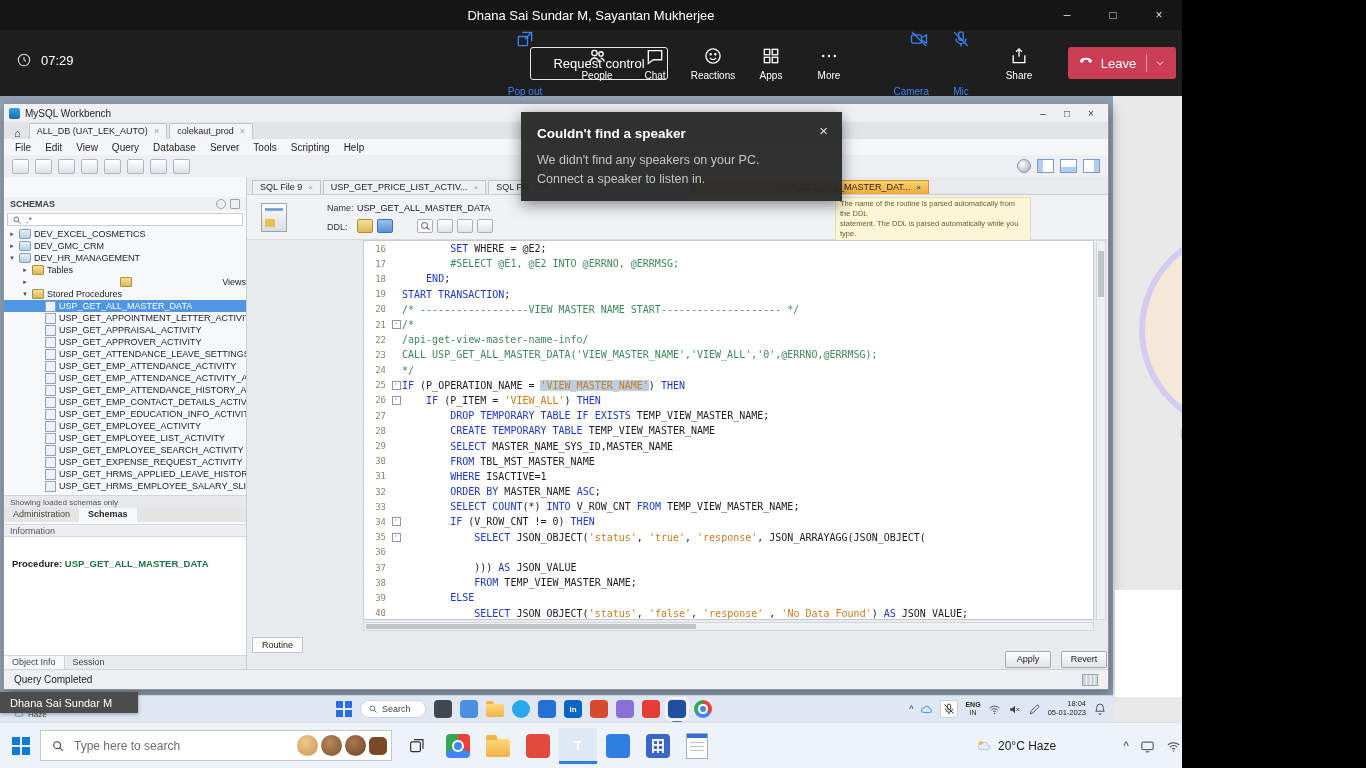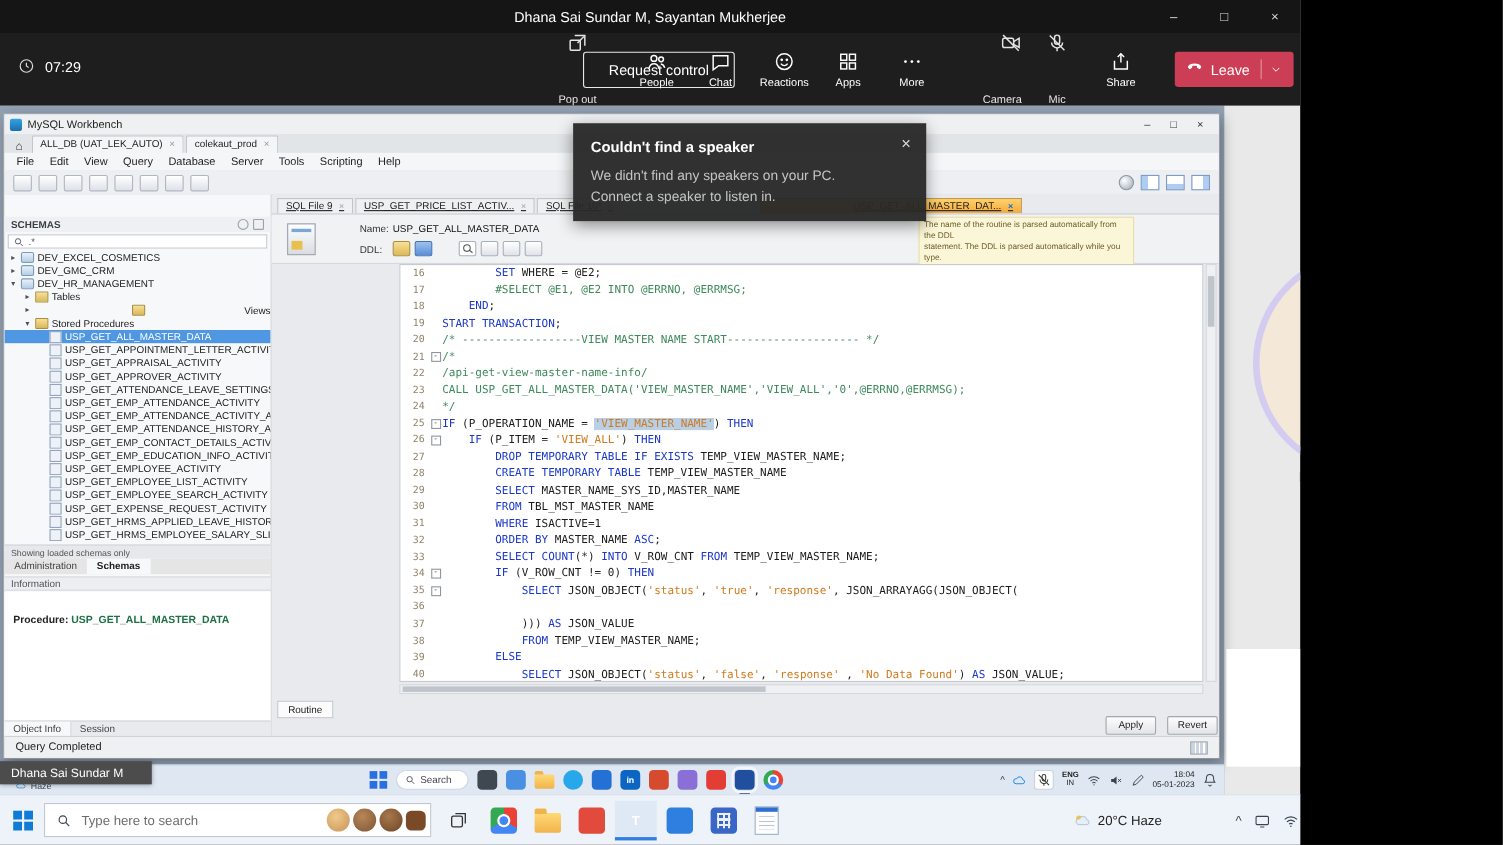--- a/index.html
+++ b/index.html
@@ -20,21 +20,21 @@
   .t-timer{position:absolute;left:16px;top:22px;display:flex;align-items:center;gap:9px;color:#fff;font-size:13px;}
   .t-timer .ic{color:#ddd;}
   .t-reqctl{position:absolute;left:530px;top:17px;width:138px;height:33px;background:transparent;
     border:1px solid #e8e8e8;border-radius:3px;color:#fff;font-size:13px;font-family:inherit;}
   .t-right{position:absolute;right:6px;top:7px;height:52px;display:flex;align-items:center;}
   .t-btns{display:flex;align-items:center;height:52px;}
   .tbtn{min-width:52px;padding:0 3px;display:flex;flex-direction:column;align-items:center;gap:4px;color:#fff;}
   .tbtn:nth-child(2){margin-left:14px;}
   .tbtn:nth-child(7){margin-left:16px;align-items:flex-end;}
   .tbtn-lbl{font-size:10px;white-space:nowrap;}
-  .tbtn.dis{color:#e5e5e5;gap:37px;}
+  .tbtn.dis{color:#3b82f6;gap:37px;}
   .t-leave{margin-left:20px;width:108px;height:32px;background:#cc3e55;border-radius:3px;display:flex;
     align-items:center;justify-content:center;gap:7px;color:#fff;font-size:13px;}
   .t-leave-sep{width:1px;height:18px;background:rgba(255,255,255,.45);margin-left:3px;}
 
   
   .notif{position:absolute;left:521px;top:112px;width:321px;height:89px;background:rgba(41,41,41,.96);
     color:#fff;z-index:70;box-shadow:0 4px 14px rgba(0,0,0,.45);}
   .notif-title{margin:14px 0 10px 16px;font-size:13.5px;font-weight:bold;}
   .notif-line{margin-left:16px;font-size:12.5px;color:#c4c4c4;line-height:1.5;}
   .notif-close{position:absolute;right:14px;top:10px;font-size:15px;color:#ddd;}
@@ -105,21 +105,21 @@
   
   .wb-status{position:absolute;left:0;right:0;bottom:0;height:19px;background:#eef0f2;border-top:1px solid #cfd3d7;
     display:flex;align-items:center;padding:0 10px;font-size:10px;color:#222;}
   .grid-ic{margin-left:auto;width:14px;height:10px;border:1px solid #9aa4ae;
     background:repeating-linear-gradient(90deg,#cdd6e0 0 3px,#fff 3px 4px);}
 
   
   .wb-main{position:absolute;left:243px;top:73px;right:0;bottom:19px;background:#e8eaed;}
   .ed-tabs{position:absolute;left:0;top:2px;right:0;height:15px;display:flex;align-items:flex-end;padding-left:5px;gap:2px;}
   .ed-tab{display:flex;align-items:center;gap:6px;background:#eef0f2;border:1px solid #c2c6cb;border-bottom:none;
-    padding:1px 7px 2px;font-size:9px;white-space:nowrap;text-decoration:underline;}
+    padding:1px 7px 2px;font-size:9px;white-space:nowrap;}
   .ed-x{color:#97a0a8;font-size:8px;}
   .ed-tab.active{position:absolute;left:444px;bottom:0;width:238px;justify-content:flex-end;overflow:hidden;
     background:linear-gradient(#ffd26d,#f2a93b);border-color:#c89a3f;color:#222;box-sizing:border-box;}
   .ed-tab.active .ed-x{color:#1466c8;font-weight:bold;}
   .routine-band{position:absolute;left:0;top:17px;right:0;height:44px;background:#f1f2f4;
     border-top:1px solid #c9cdd2;border-bottom:1px solid #d6d9dd;}
   .routine-icon{position:absolute;left:14px;top:8px;width:24px;height:27px;background:linear-gradient(#fefefe,#d9dde2);border:1px solid #9aa2ac;}
   .routine-icon::before{content:"";position:absolute;left:3px;top:4px;right:3px;height:3px;background:#7ba7d7;}
   .routine-icon::after{content:"";position:absolute;left:3px;bottom:4px;width:10px;height:8px;background:#e8c050;}
   .lbl{position:absolute;font-size:9px;color:#333;}

